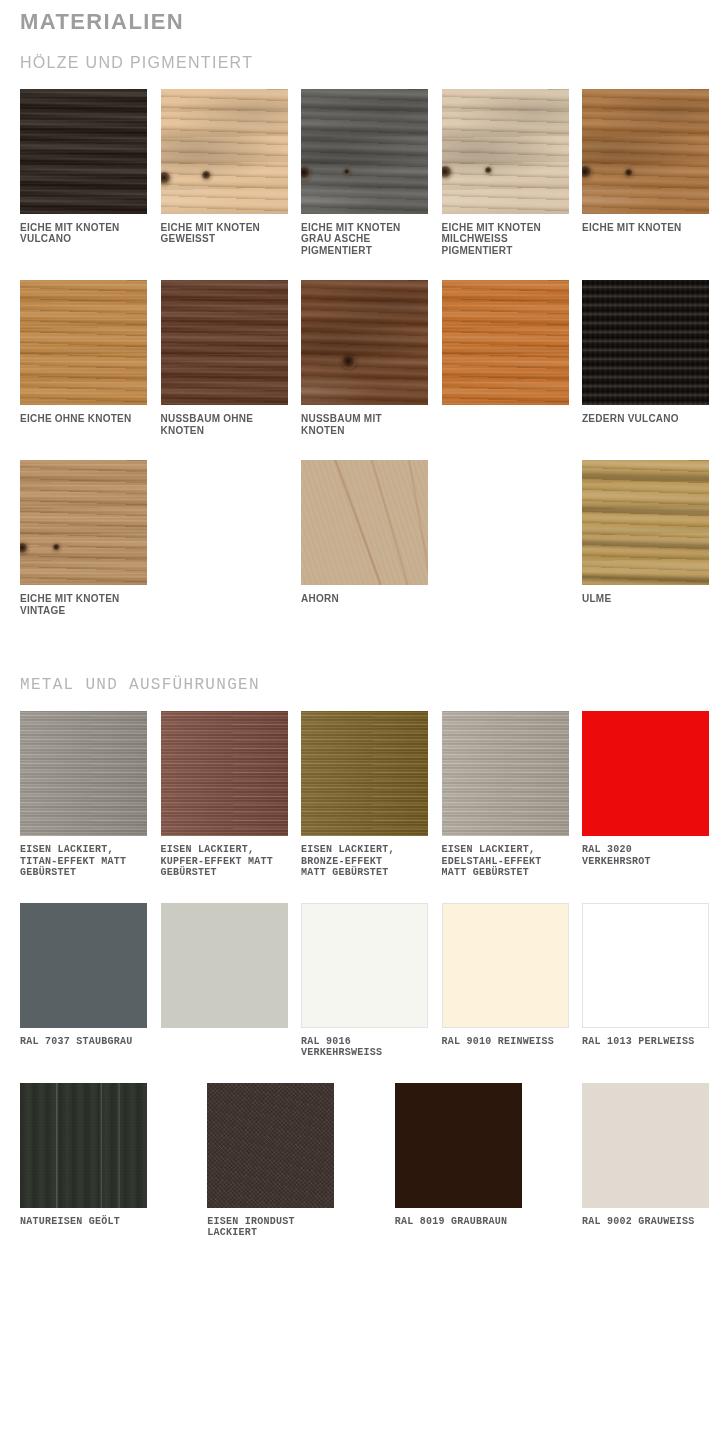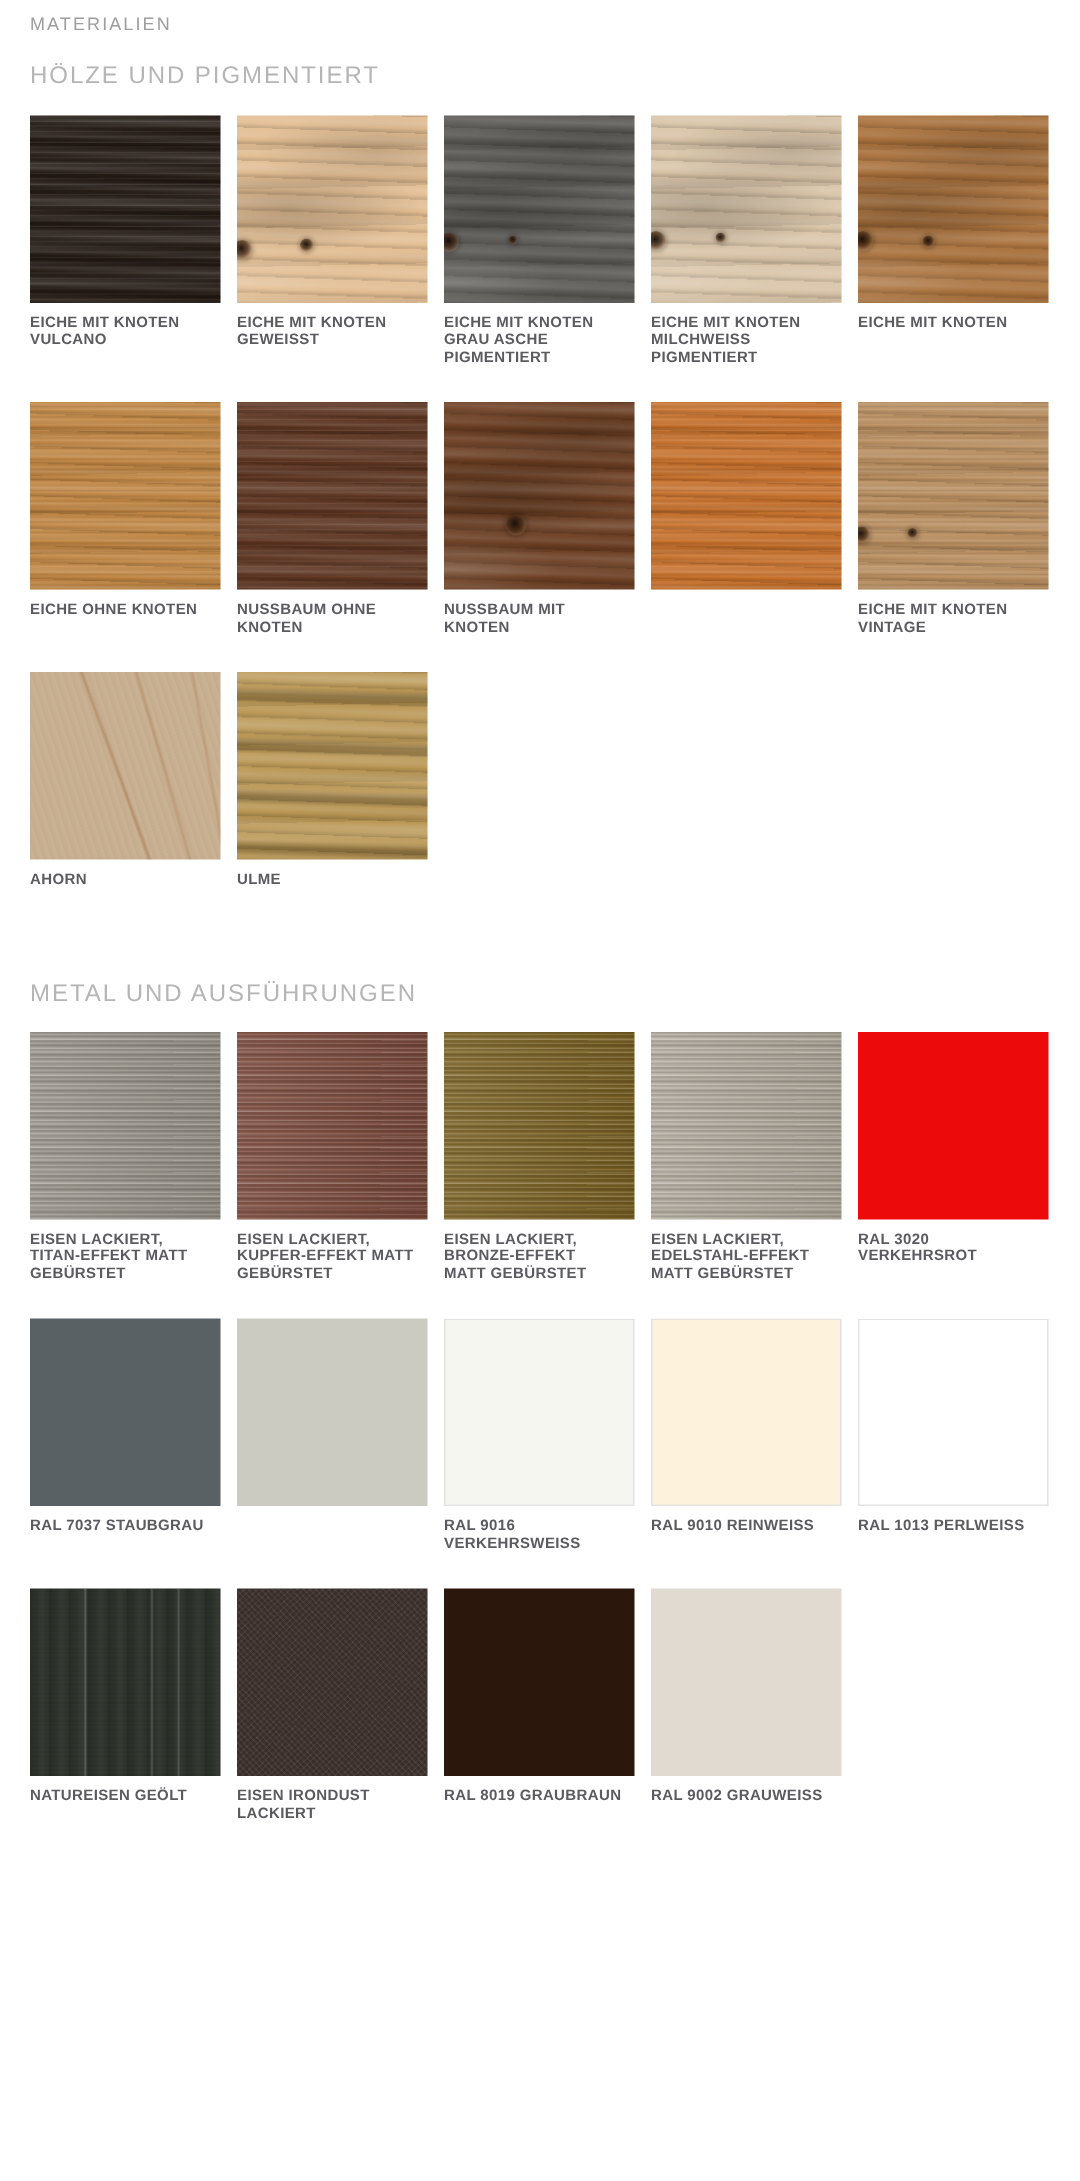--- a/index.html
+++ b/index.html
@@ -10,47 +10,48 @@
   }
   body {
     width: 720px;
     min-height: 1454px;
     font-family: "Liberation Sans", sans-serif;
     -webkit-font-smoothing: antialiased;
   }
   .page { width: 720px; padding: 0 0 20px 0; position: relative; }
 
   .page-title {
-    font-size: 12px;
-    font-weight: normal;
+    font-size: 22px;
+    font-weight: bold;
     letter-spacing: 1.4px;
     color: #9d9d9d;
     margin: 0;
     padding: 9px 0 0 20px;
     line-height: 1.2;
   }
   .section-title {
     font-size: 16px;
     font-weight: normal;
     letter-spacing: 1.3px;
     color: #b5b5b5;
     margin: 0;
     padding: 0 0 0 20px;
     line-height: 1.2;
   }
   .section-hoelzer .section-title { padding-top: 18px; }
-  .section-metal { margin-top: 36px; }
+  .section-metal { margin-top: 36px; font-family: Liberation Mono, monospace; }
   .section-metal .section-title { padding-top: 0; }
 
   .grid {
     display: flex;
     flex-wrap: wrap;
     padding-left: 20px;
     padding-top: 16px;
     width: 720px;
+    justify-content: space-between;
   }
   .cell {
     width: 138px;
     margin: 0 0 0 0;
     padding-right: 11px;
   }
   .cell:nth-child(5n+1) { margin-left: 0; }
 
   .swatch {
     width: 127px;
@@ -300,20 +301,26 @@
           </div>
           <div class="cell-label">NUSSBAUM MIT
 KNOTEN</div>
         </div>
         <div class="cell">
           <div class="swatch" style="background-color: rgb(199, 112, 42);">
             <div class="tex grain-h"></div>
           </div>
         </div>
         <div class="cell">
+          <div class="swatch" style="background-color: rgb(29, 23, 19);">
+            <div class="tex ridged"></div>
+          </div>
+          <div class="cell-label">ZEDERN VULCANO</div>
+        </div>
+        <div class="cell">
           <div class="swatch" style="background-color: rgb(184, 141, 94);">
             <div class="tex grain-h"></div>
             <span class="knot" style="left: -2%; top: 66%; width: 11px; height: 11px;"></span>
             <span class="knot" style="left: 26%; top: 67%; width: 7px; height: 7px;"></span>
           </div>
           <div class="cell-label">EICHE MIT KNOTEN
 VINTAGE</div>
         </div>
         <div class="cell">
           <div class="swatch" style="background-color: rgb(203, 178, 147);">

